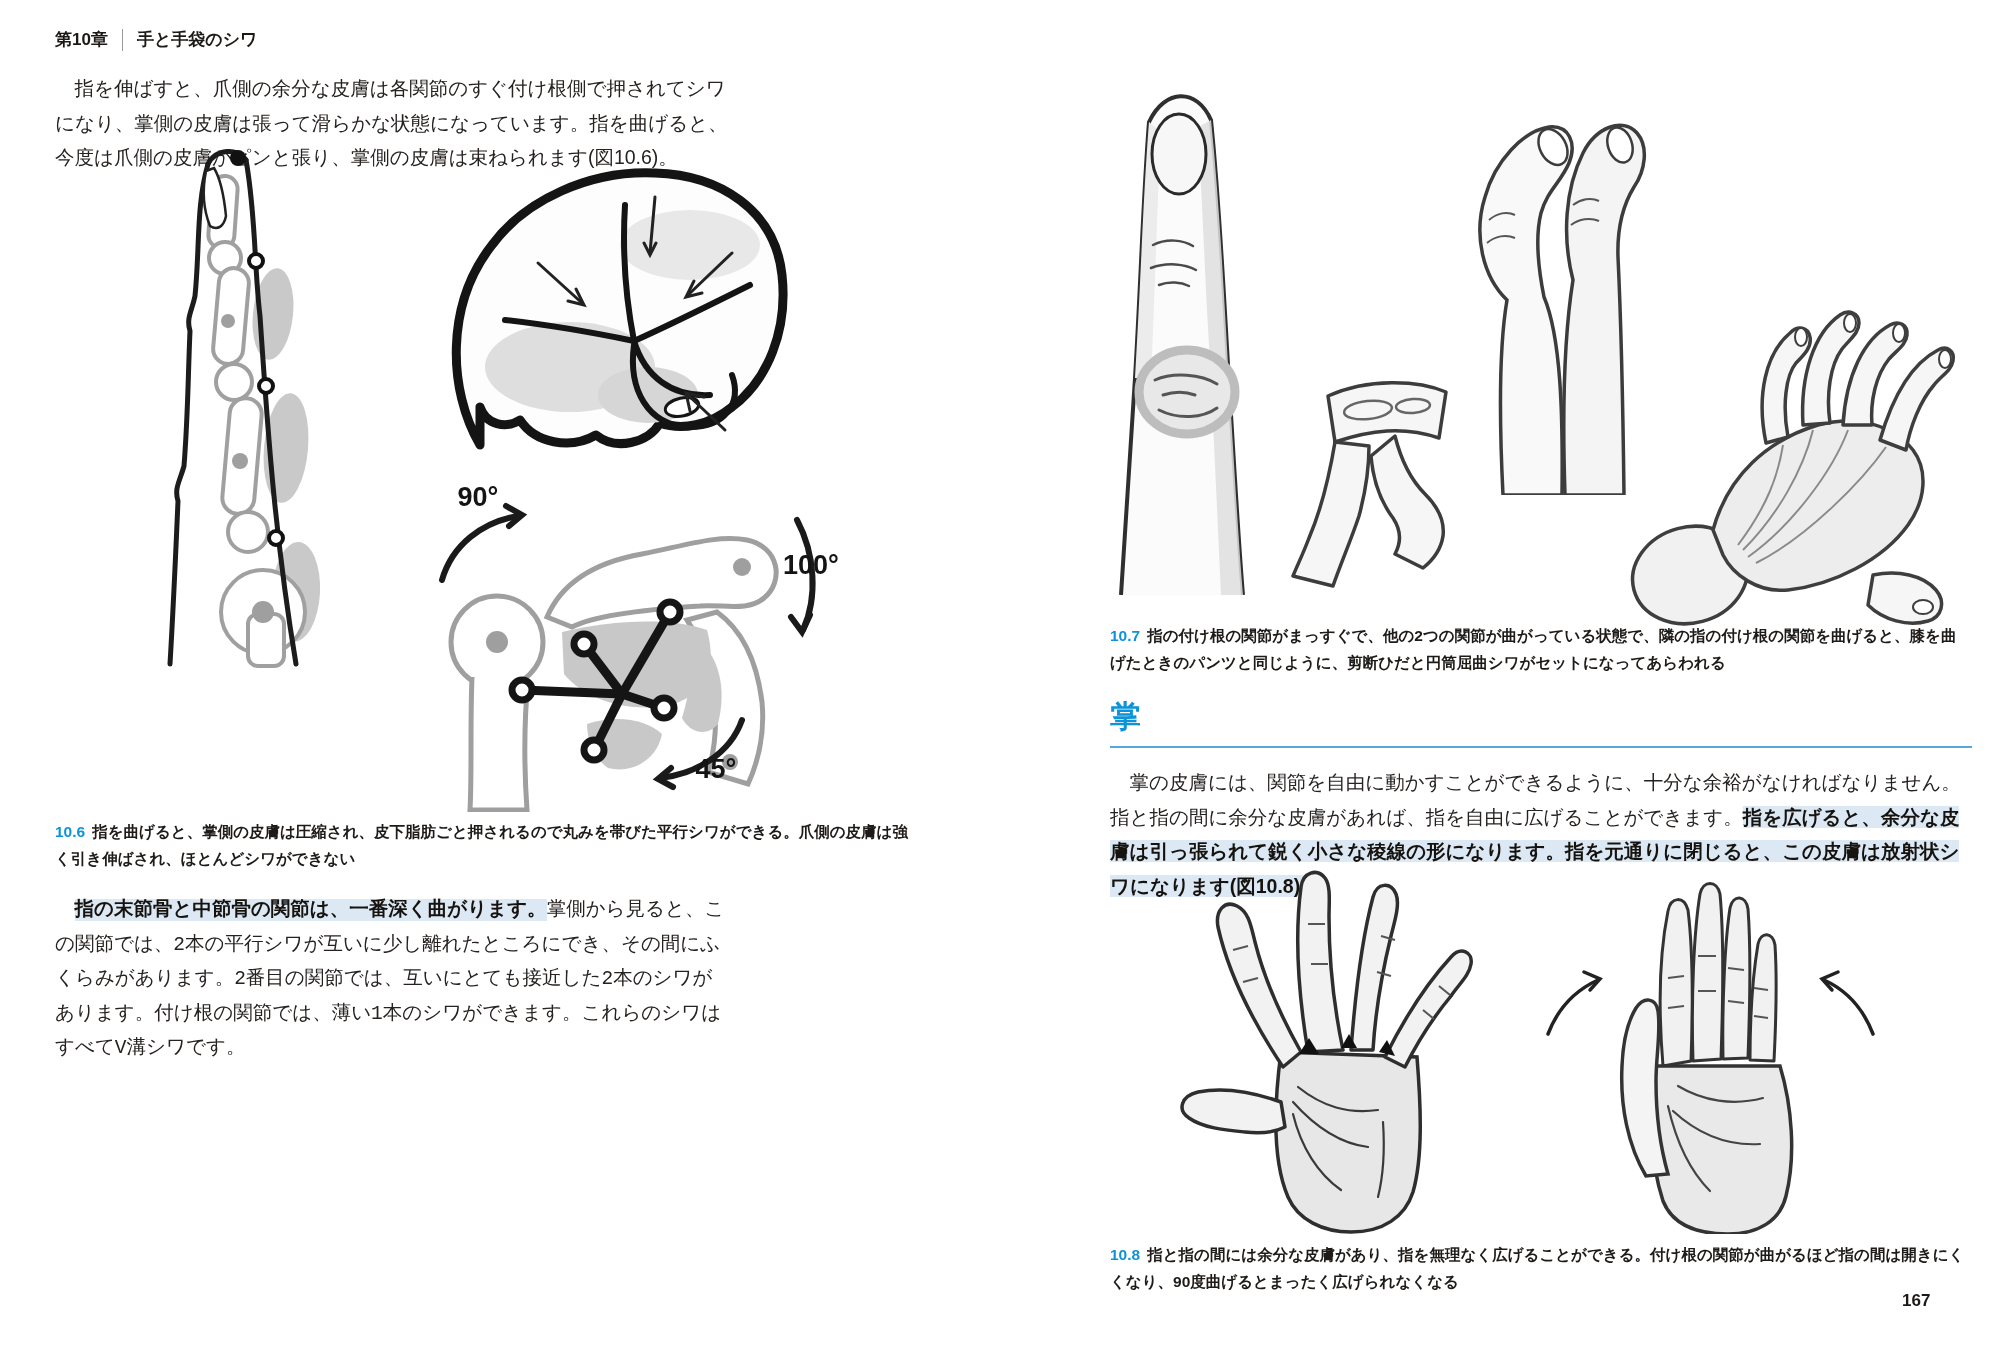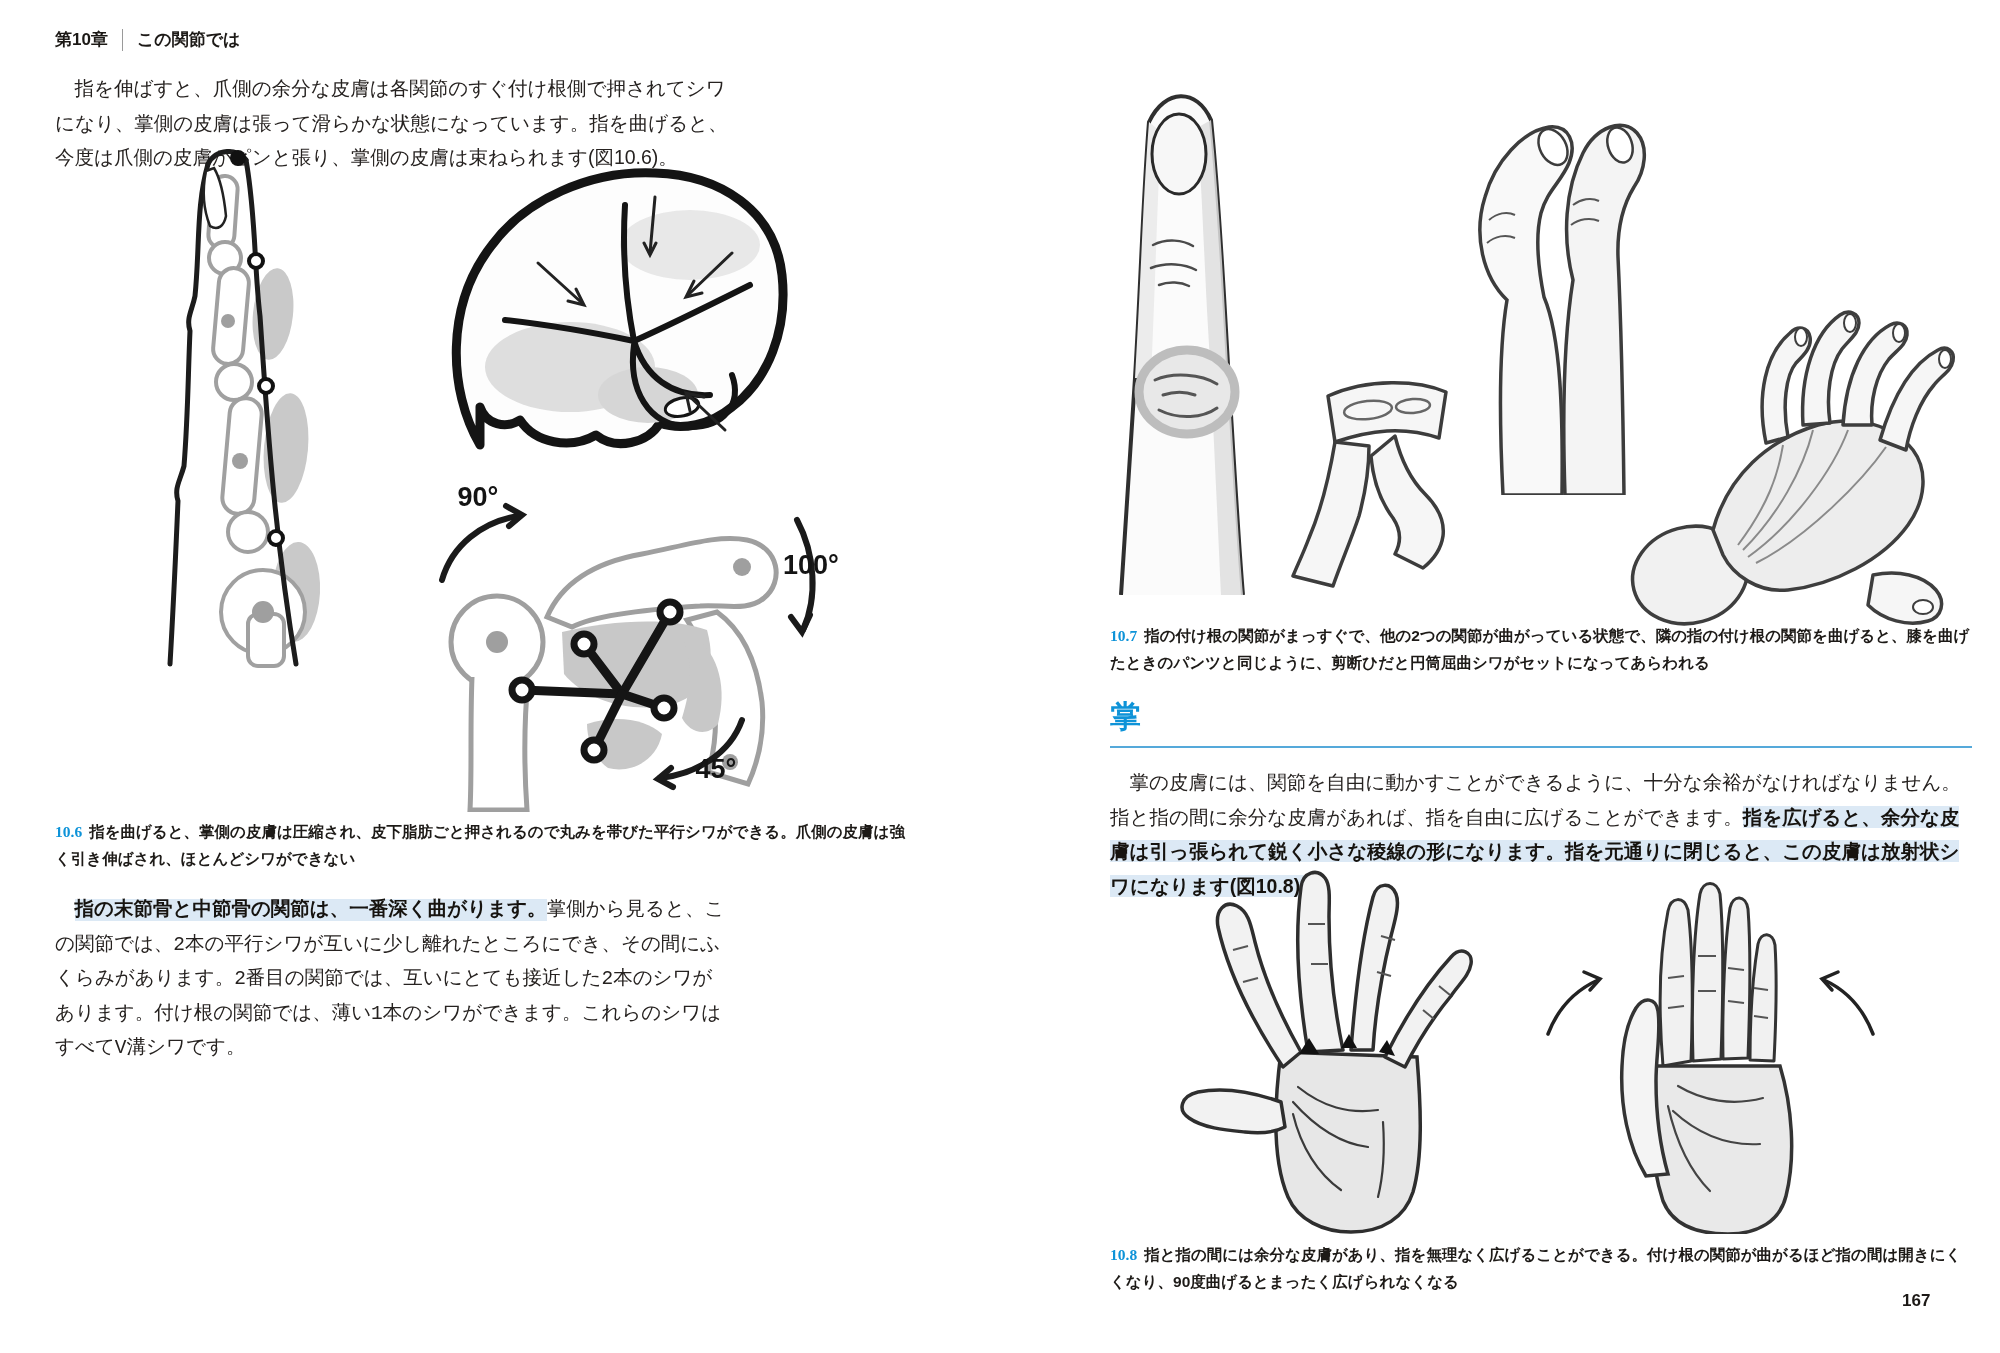--- a/index.html
+++ b/index.html
@@ -10,37 +10,37 @@
   .abs{position:absolute;}
   
   .runhead{left:55px;top:28px;display:flex;align-items:center;gap:14px;font-size:17px;font-weight:bold;color:#1c1916;}
   .runhead .vbar{width:1px;height:22px;background:#9a9a9a;}
   
   .body-text{font-size:19.5px;line-height:34.5px;color:#262220;}
   .body-text p{margin:0;text-indent:1em;}
   .hl{font-weight:bold;background:#dce9f5;color:#16130f;}
   
   .cap{font-size:15.5px;line-height:27px;font-weight:600;color:#1d1a17;}
-  .cap-num{color:#0e93d8;font-weight:bold;margin-right:7px;font-family:Liberation Serif, serif;}
+  .cap-num{color:#0e93d8;font-weight:bold;margin-right:7px;}
   
   .sect{border-bottom:2px solid #55a9da;padding-bottom:12px;}
   .sect h2{margin:0;font-size:31px;line-height:34px;font-weight:bold;color:#0e93d8;}
   .pagenum{font-size:17px;font-weight:600;color:#1c1916;}
   svg{display:block;}
   svg text{font-family:"Liberation Sans","DejaVu Sans",sans-serif;font-weight:bold;fill:#141414;}
 </style>
 </head>
 <body>
 
 <div id="spread">
 
   <div class="abs runhead">
     <span>第10章</span>
     <span class="vbar"></span>
-    <span>この関節では</span>
+    <span>手と手袋のシワ</span>
   </div>
 
   <div class="abs body-text" style="left:55px;top:71px;width:676px;">
     <p>指を伸ばすと、爪側の余分な皮膚は各関節のすぐ付け根側で押されてシワになり、掌側の皮膚は張って滑らかな状態になっています。指を曲げると、今度は爪側の皮膚がピンと張り、掌側の皮膚は束ねられます(図10.6)。</p>
   </div>
 
   <svg class="abs" style="left:148px;top:146px;" width="200" height="522" viewBox="0 0 200 522">
     <ellipse cx="125" cy="168" rx="20" ry="46" fill="#c9c9c9" transform="rotate(6 125 168)"></ellipse>
     <ellipse cx="138" cy="302" rx="22" ry="55" fill="#c9c9c9" transform="rotate(5 138 302)"></ellipse>
     <ellipse cx="148" cy="446" rx="24" ry="50" fill="#c9c9c9" transform="rotate(3 148 446)"></ellipse>

